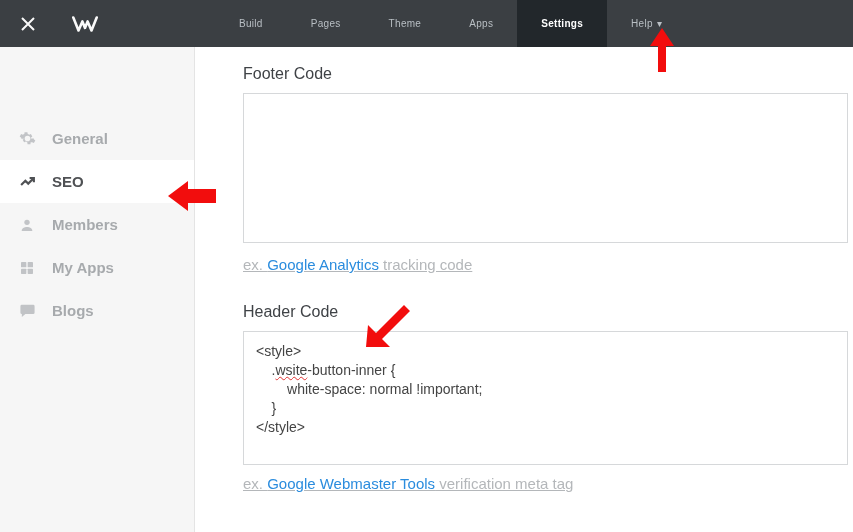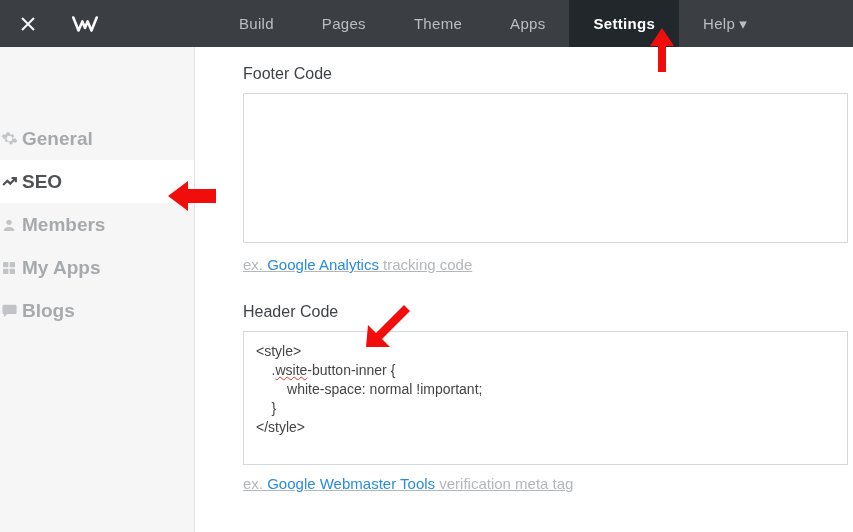--- a/index.html
+++ b/index.html
@@ -5,26 +5,26 @@
   * { margin: 0; padding: 0; box-sizing: border-box; }
   body { font-family: "Helvetica Neue", Arial, sans-serif; font-size: 14px; color: #555; background: #fff; width: 853px; height: 532px; overflow: hidden; position: relative; }
 
   .topbar { background: #3b3f43; height: 47px; display: flex; align-items: stretch; color: #d6d9dc; }
   .topbar .close { width: 55px; display:flex; align-items:center; justify-content:center; cursor:pointer; }
   .topbar .close svg { width:16px; height:16px; stroke:#fafafa; stroke-width:2; }
   .topbar .logo { width: 60px; display:flex; align-items:center; justify-content:center; }
   .topbar .logo svg { width:26px; height:20px; fill:#fafafa; }
   .topbar .spacer { flex: 0 0 100px; }
   .topbar .nav { display:flex; }
-  .topbar .nav-item { padding: 4px 24px; display:flex; align-items:center; font-size:15px; color:#b9bfc4; cursor:pointer; font-weight:500; letter-spacing:.3px; }
+  .topbar .nav-item { padding: 4px 24px; display:flex; align-items:center; font-size:10px; color:#b9bfc4; cursor:pointer; font-weight:500; letter-spacing:.3px; }
   .topbar .nav-item.active { background:#22272b; color:#fff; font-weight:700; }
   .topbar .nav-item .caret { margin-left:4px; }
 
   .sidebar { position:absolute; top:47px; left:0; width:195px; bottom:0; background:#f6f6f6; border-right:1px solid #e4e4e4; padding-top:70px; }
-  .side-item { display:flex; align-items:center; height:43px; gap:4px; color:#a7aaad; font-size:19px; font-weight:700; cursor:pointer; }
+  .side-item { display:flex; align-items:center; height:43px; padding-left:18px; gap:16px; color:#a7aaad; font-size:15px; font-weight:700; cursor:pointer; }
   .side-item .ico { width:18px; display:flex; justify-content:center; color:#b8bbbe; }
   .side-item.active { background:#fff; color:#4f5154; }
   .side-item.active .ico { color:#4f5154; }
 
   .main { position:absolute; left:195px; top:47px; right:0; bottom:0; padding: 18px 0 11px 48px; overflow:hidden; }
   .section { margin-bottom: 30px; }
   .section-label { font-size:16px; color:#3f4246; font-weight:400; margin-bottom:10px; }
   .textarea { width:605px; min-height:150px; border:1px solid #d6d8da; background:#fff; font-family: Liberation Sans, sans-serif; font-size:14px; padding:10px 12px; color:#444; white-space:pre; overflow:auto; resize:none; line-height:1.35; }
   .textarea.header { min-height:134px; }
   .hint { margin-top:10px; font-size:15px; color:#b4b7ba;text-decoration:underline; }

